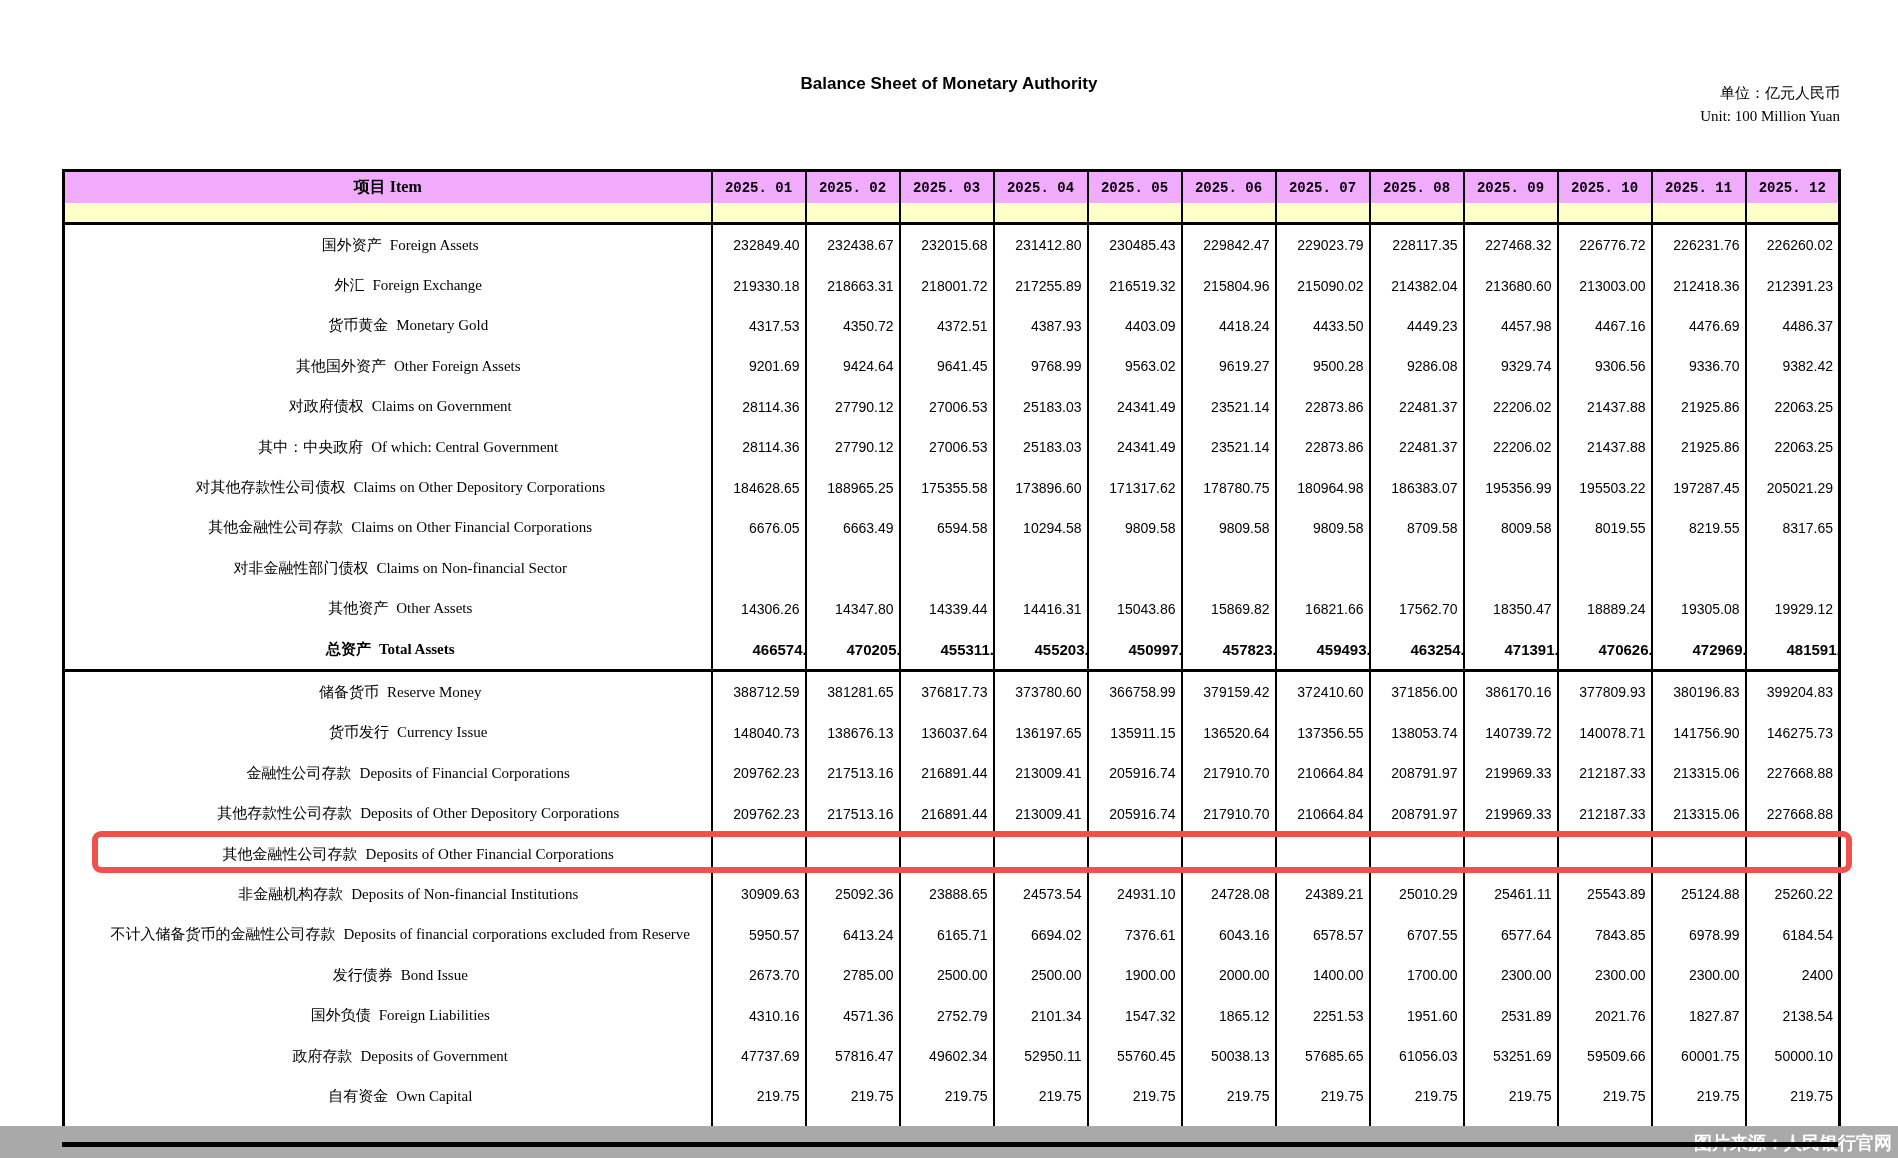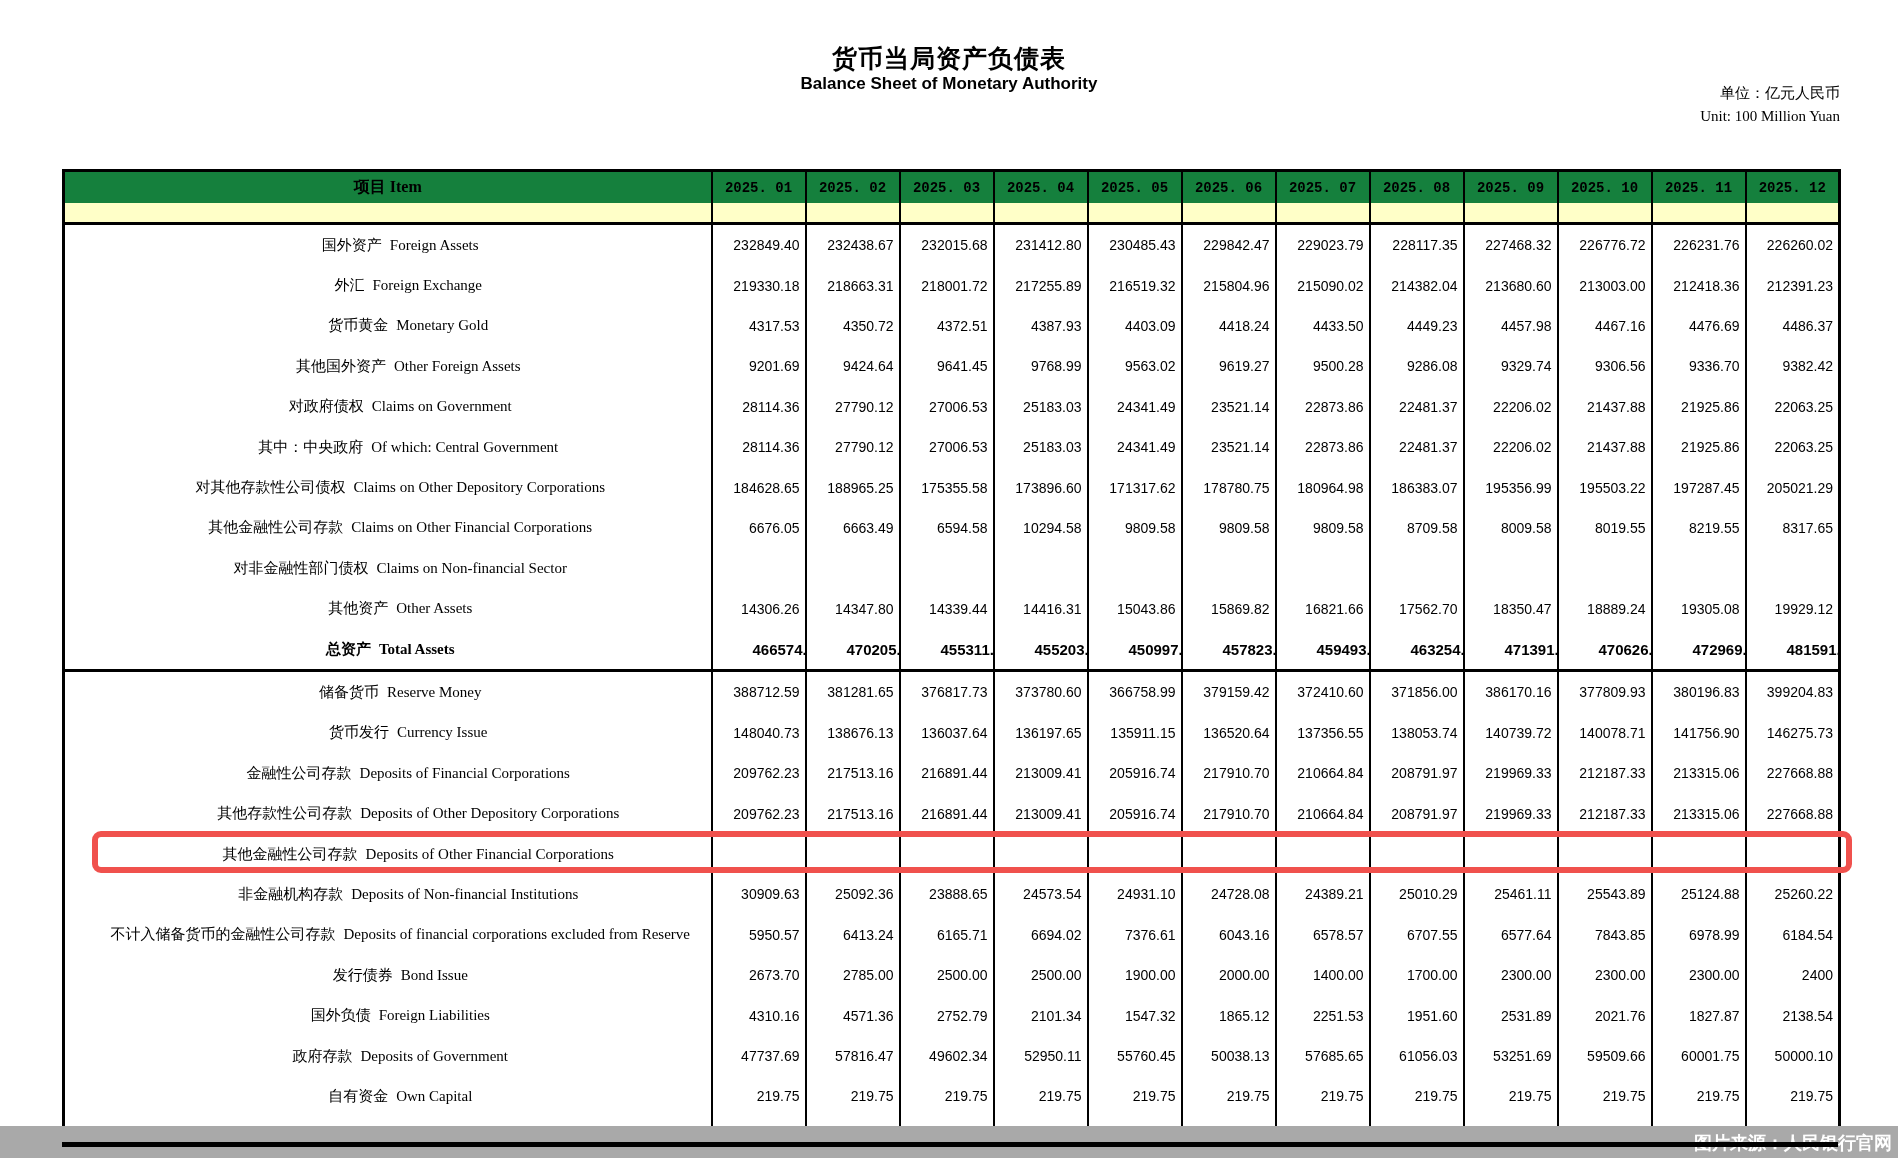--- a/index.html
+++ b/index.html
@@ -10,21 +10,21 @@
   .title-en{position:absolute;top:74px;left:0;width:100%;text-align:center;
             font-size:17px;font-weight:bold;font-family:"Liberation Sans",sans-serif;}
   .unit{position:absolute;top:82px;right:58px;text-align:right;font-size:15px;line-height:23px;}
 
   table.bs{position:absolute;left:62px;top:169px;width:1776px;table-layout:fixed;
            border-collapse:collapse;border:3px solid #000;border-bottom:4px solid #000;}
   table.bs col.c-item{width:648px;}
   table.bs col.c-m{width:94px;}
   table.bs th,table.bs td{border-left:2px solid #000;border-right:2px solid #000;
            vertical-align:middle;overflow:hidden;white-space:nowrap;}
-  tr.hdr-blue th{background:#15803d;height:29px;margin-top:8px;}
+  tr.hdr-blue th{background:#f0abfc;height:29px;margin-top:8px;}
   th.item-th{font-size:16px;font-weight:bold;font-family:"Liberation Serif",serif;text-align:center;}
   th.month-th{font-size:14px;font-weight:bold;font-family:Liberation Mono, monospace;text-align:center;}
   tr.hdr-yellow th{background:#FFFFC8;height:17px;border-bottom:3px solid #000;}
   tbody td{height:38.4px;}
   td.lbl{text-align:center;font-size:15px;}
   td.lbl .en{margin-left:8px;}
   td.ind0{padding-left:6px;}
   td.ind1{padding-left:26px;}
   td.ind2{padding-left:42px;}
   td.ind3{padding-left:62px;}
@@ -38,21 +38,20 @@
   .credit-band{position:absolute;left:0;bottom:0;width:1898px;height:32px;background:#A9A9A9;z-index:6;}
   .credit-text{position:absolute;right:6px;top:5px;font-size:18px;font-weight:bold;color:#ffffff;
                font-family:"Liberation Sans",sans-serif;}
   .table-bottom-line{position:absolute;left:62px;top:1142px;width:1776px;height:5px;background:#000;z-index:7;}
 </style>
 </head>
 <body>
 
 <div class="page">
 
-  <div class="title-zh">货币当局资产负债表</div>
   <div class="title-en">Balance Sheet of  Monetary Authority</div>
 
   <div class="unit">
     <div>单位：亿元人民币</div>
     <div>Unit: 100 Million Yuan</div>
   </div>
 
   <table class="bs">
     <colgroup id="colgrp">
         <col class="c-item">

